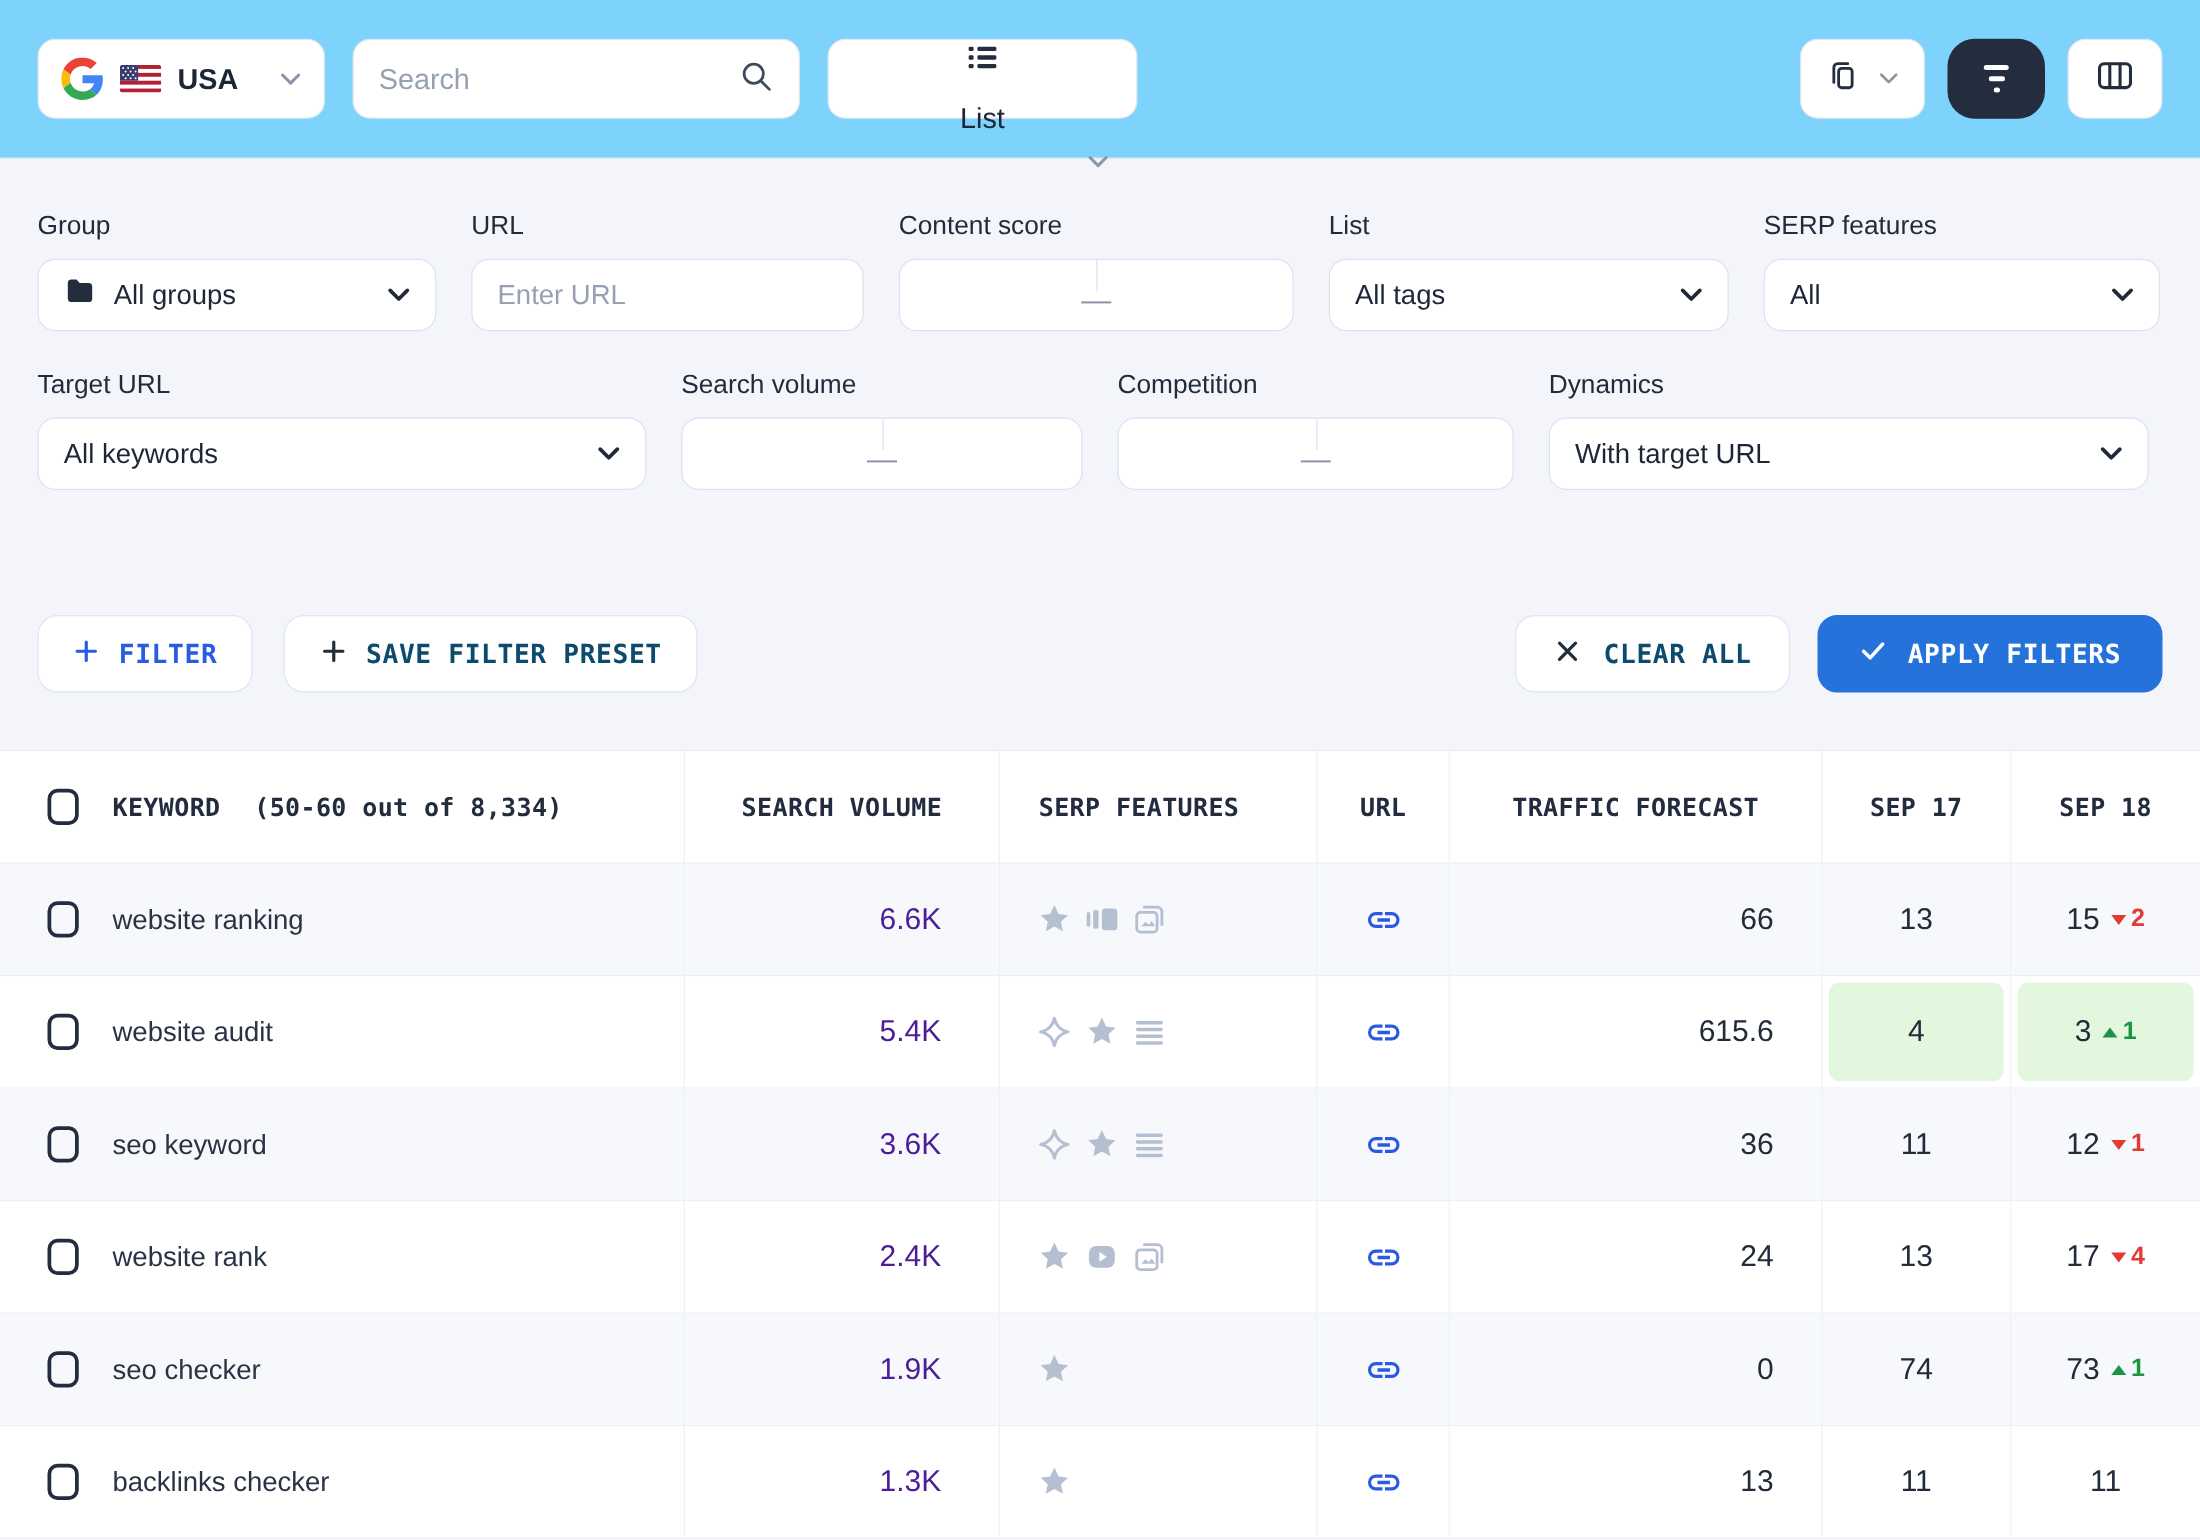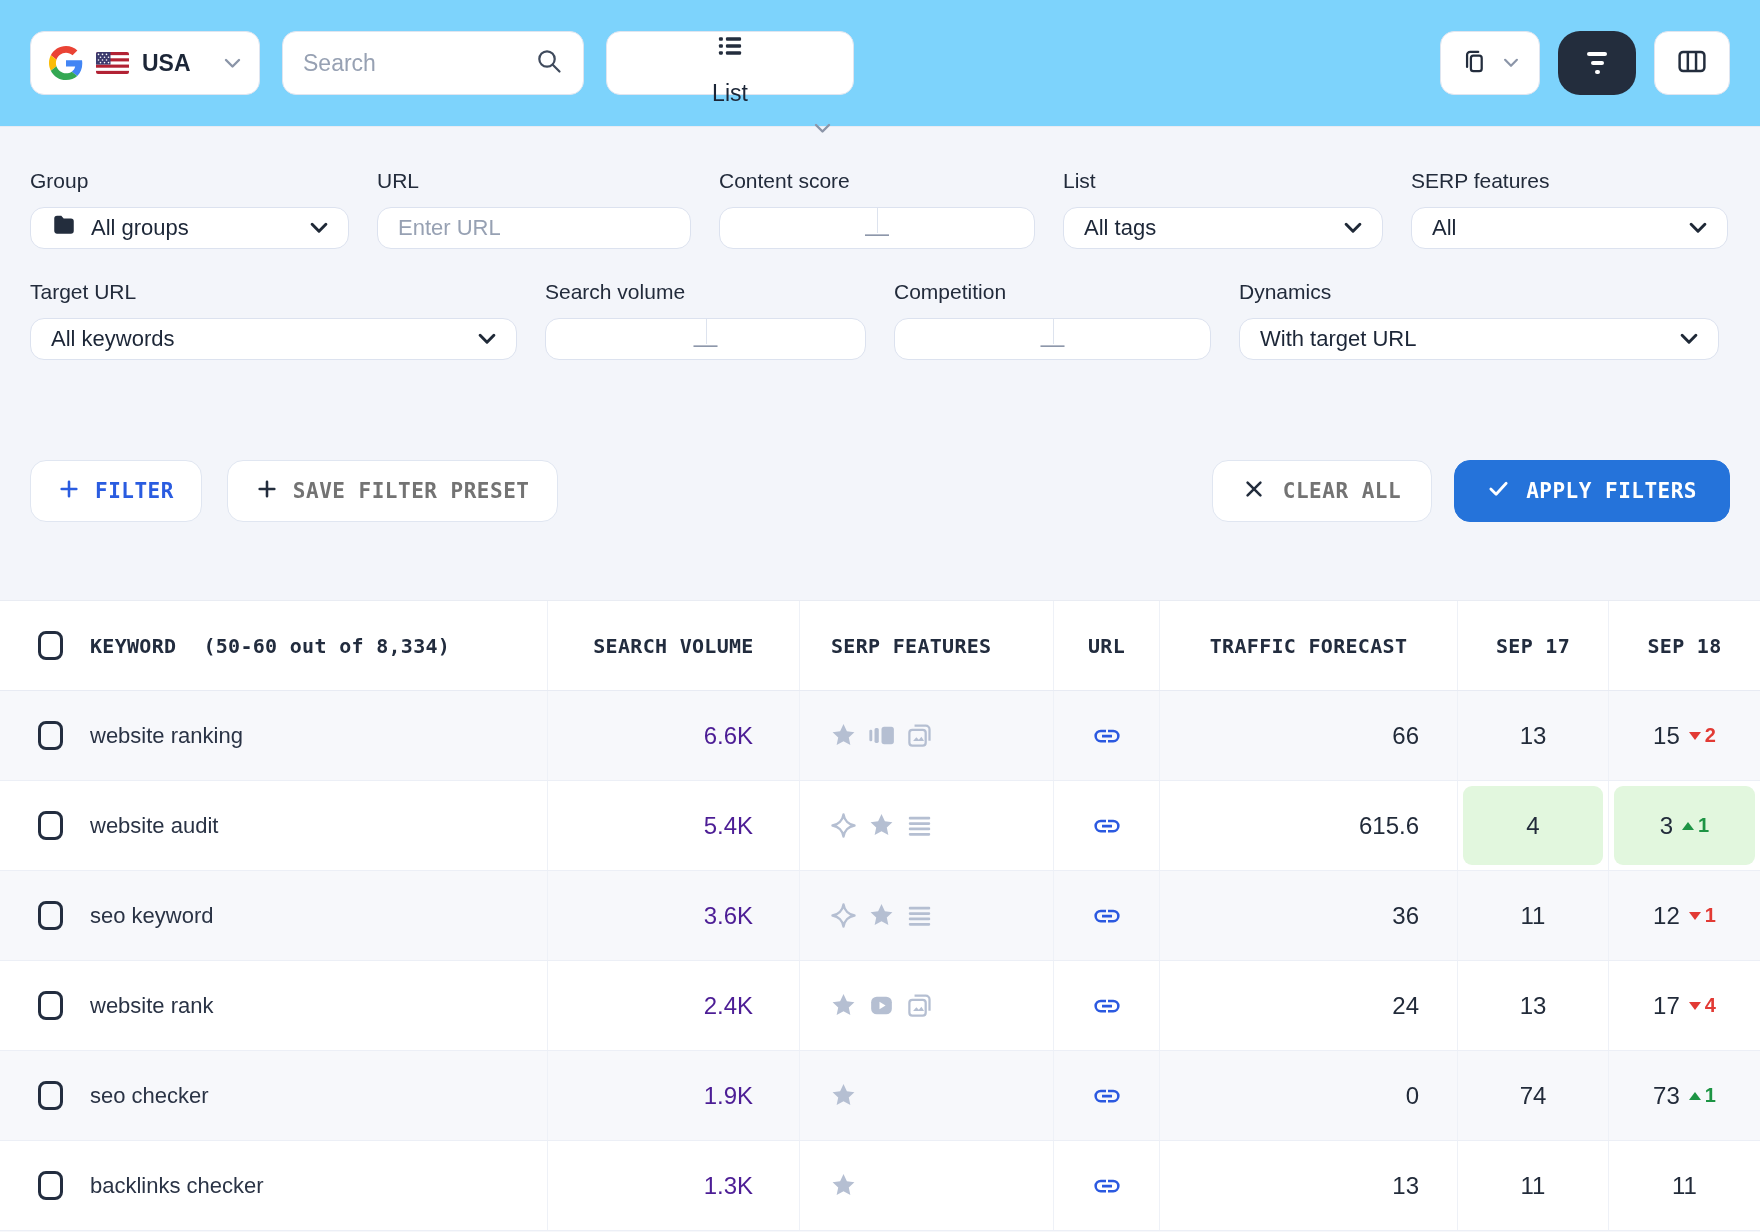--- a/index.html
+++ b/index.html
@@ -18,21 +18,21 @@
     background:#fff; border:1px solid #dfe5f0; border-radius:14px;
     height:64px; display:flex; align-items:center;
   }
   .country { padding:0 18px; gap:13px; width:230px; cursor:pointer; }
   .country-label { font-size:23px; font-weight:bold; color:#1c2637; }
   .g-logo svg { width:34px; height:34px; display:block; }
   .flag svg { width:33px; height:22px; display:block; border-radius:2px; }
   .chev svg { display:block; }
   .country .chev { margin-left:auto; }
 
-  .searchbox { width:302px; padding:0 20px; gap:8px; }
+  .searchbox { width:358px; padding:0 20px; gap:8px; }
   .searchbox input {
     border:none; outline:none; flex:1; font-size:23px; color:#1c2637;
     font-family:inherit; background:transparent; min-width:0;
   }
   .searchbox input::placeholder { color:#97a1b3; }
 
   .viewsel { width:248px; padding:0 22px; gap:16px; cursor:pointer;flex-direction:column; }
   .viewsel-label { font-size:23px; color:#1c2637; }
   .viewsel .chev { margin-left:auto; }
 
@@ -48,42 +48,42 @@
   .dark-btn .b1 { width:20px; } .dark-btn .b2 { width:13px; } .dark-btn .b3 { width:5px; }
 
   
   .filter-panel {
     height:473px; background:#f3f5fa; padding:41px 30px 0;
   }
   .f-row1 { display:grid; grid-template-columns:319px 314px 316px 320px 317px; column-gap:28px; }
   .f-row2 { display:grid; grid-template-columns:487px 321px 317px 480px; column-gap:28px; margin-top:30px; }
   .field-label { font-size:21px; color:#222b3b; margin-bottom:13px; line-height:26px; }
   .f-control {
-    height:42px; background:#fff; border:1px solid #dce2ef; border-radius:14px;
+    height:58px; background:#fff; border:1px solid #dce2ef; border-radius:14px;
     display:flex; align-items:center; padding:0 20px; gap:14px; font-size:22px; color:#1c2637;
     position:relative; cursor:pointer;
   }
   .f-control .chev { margin-left:auto; }
   .f-control input {
     border:none; outline:none; flex:1; font-size:22px; color:#1c2637;
     font-family:inherit; background:transparent; min-width:0;
   }
   .f-control input::placeholder { color:#97a1b3; }
   .range-box { justify-content:center; }
   .range-box::before {
     content:""; position:absolute; left:50%; top:0; width:1px; height:25px; background:#dde3ee;
   }
   .range-dash { color:#8d97aa; font-size:24px; margin-top:10px; }
 
   .f-actions { display:flex; align-items:center; margin-top:100px; }
   .f-btn {
     height:62px; border-radius:16px; border:1px solid #e0e6f1; background:#fff;
     display:flex; align-items:center; font-size:21px; cursor:pointer;
     font-family:"DejaVu Sans Mono","Liberation Mono",monospace; font-weight:bold;
-    letter-spacing:0.5px; color:#737373;
+    letter-spacing:0.5px; color:#0c4a6e;
   }
   .btn-filter { padding:0 27px; gap:15px; color:#2a5ce0; }
   .btn-save { padding:0 28px; gap:15px; margin-left:25px; }
   .btn-clear { padding:0 30px; gap:18px; margin-left:auto; }
   .btn-apply {
     padding:0 32px; gap:16px; margin-left:22px; background:#2573da; border-color:#2573da; color:#fff;
   }
 
   
   .table { border-top:1px solid #e9ecf3; background:#fff; }

